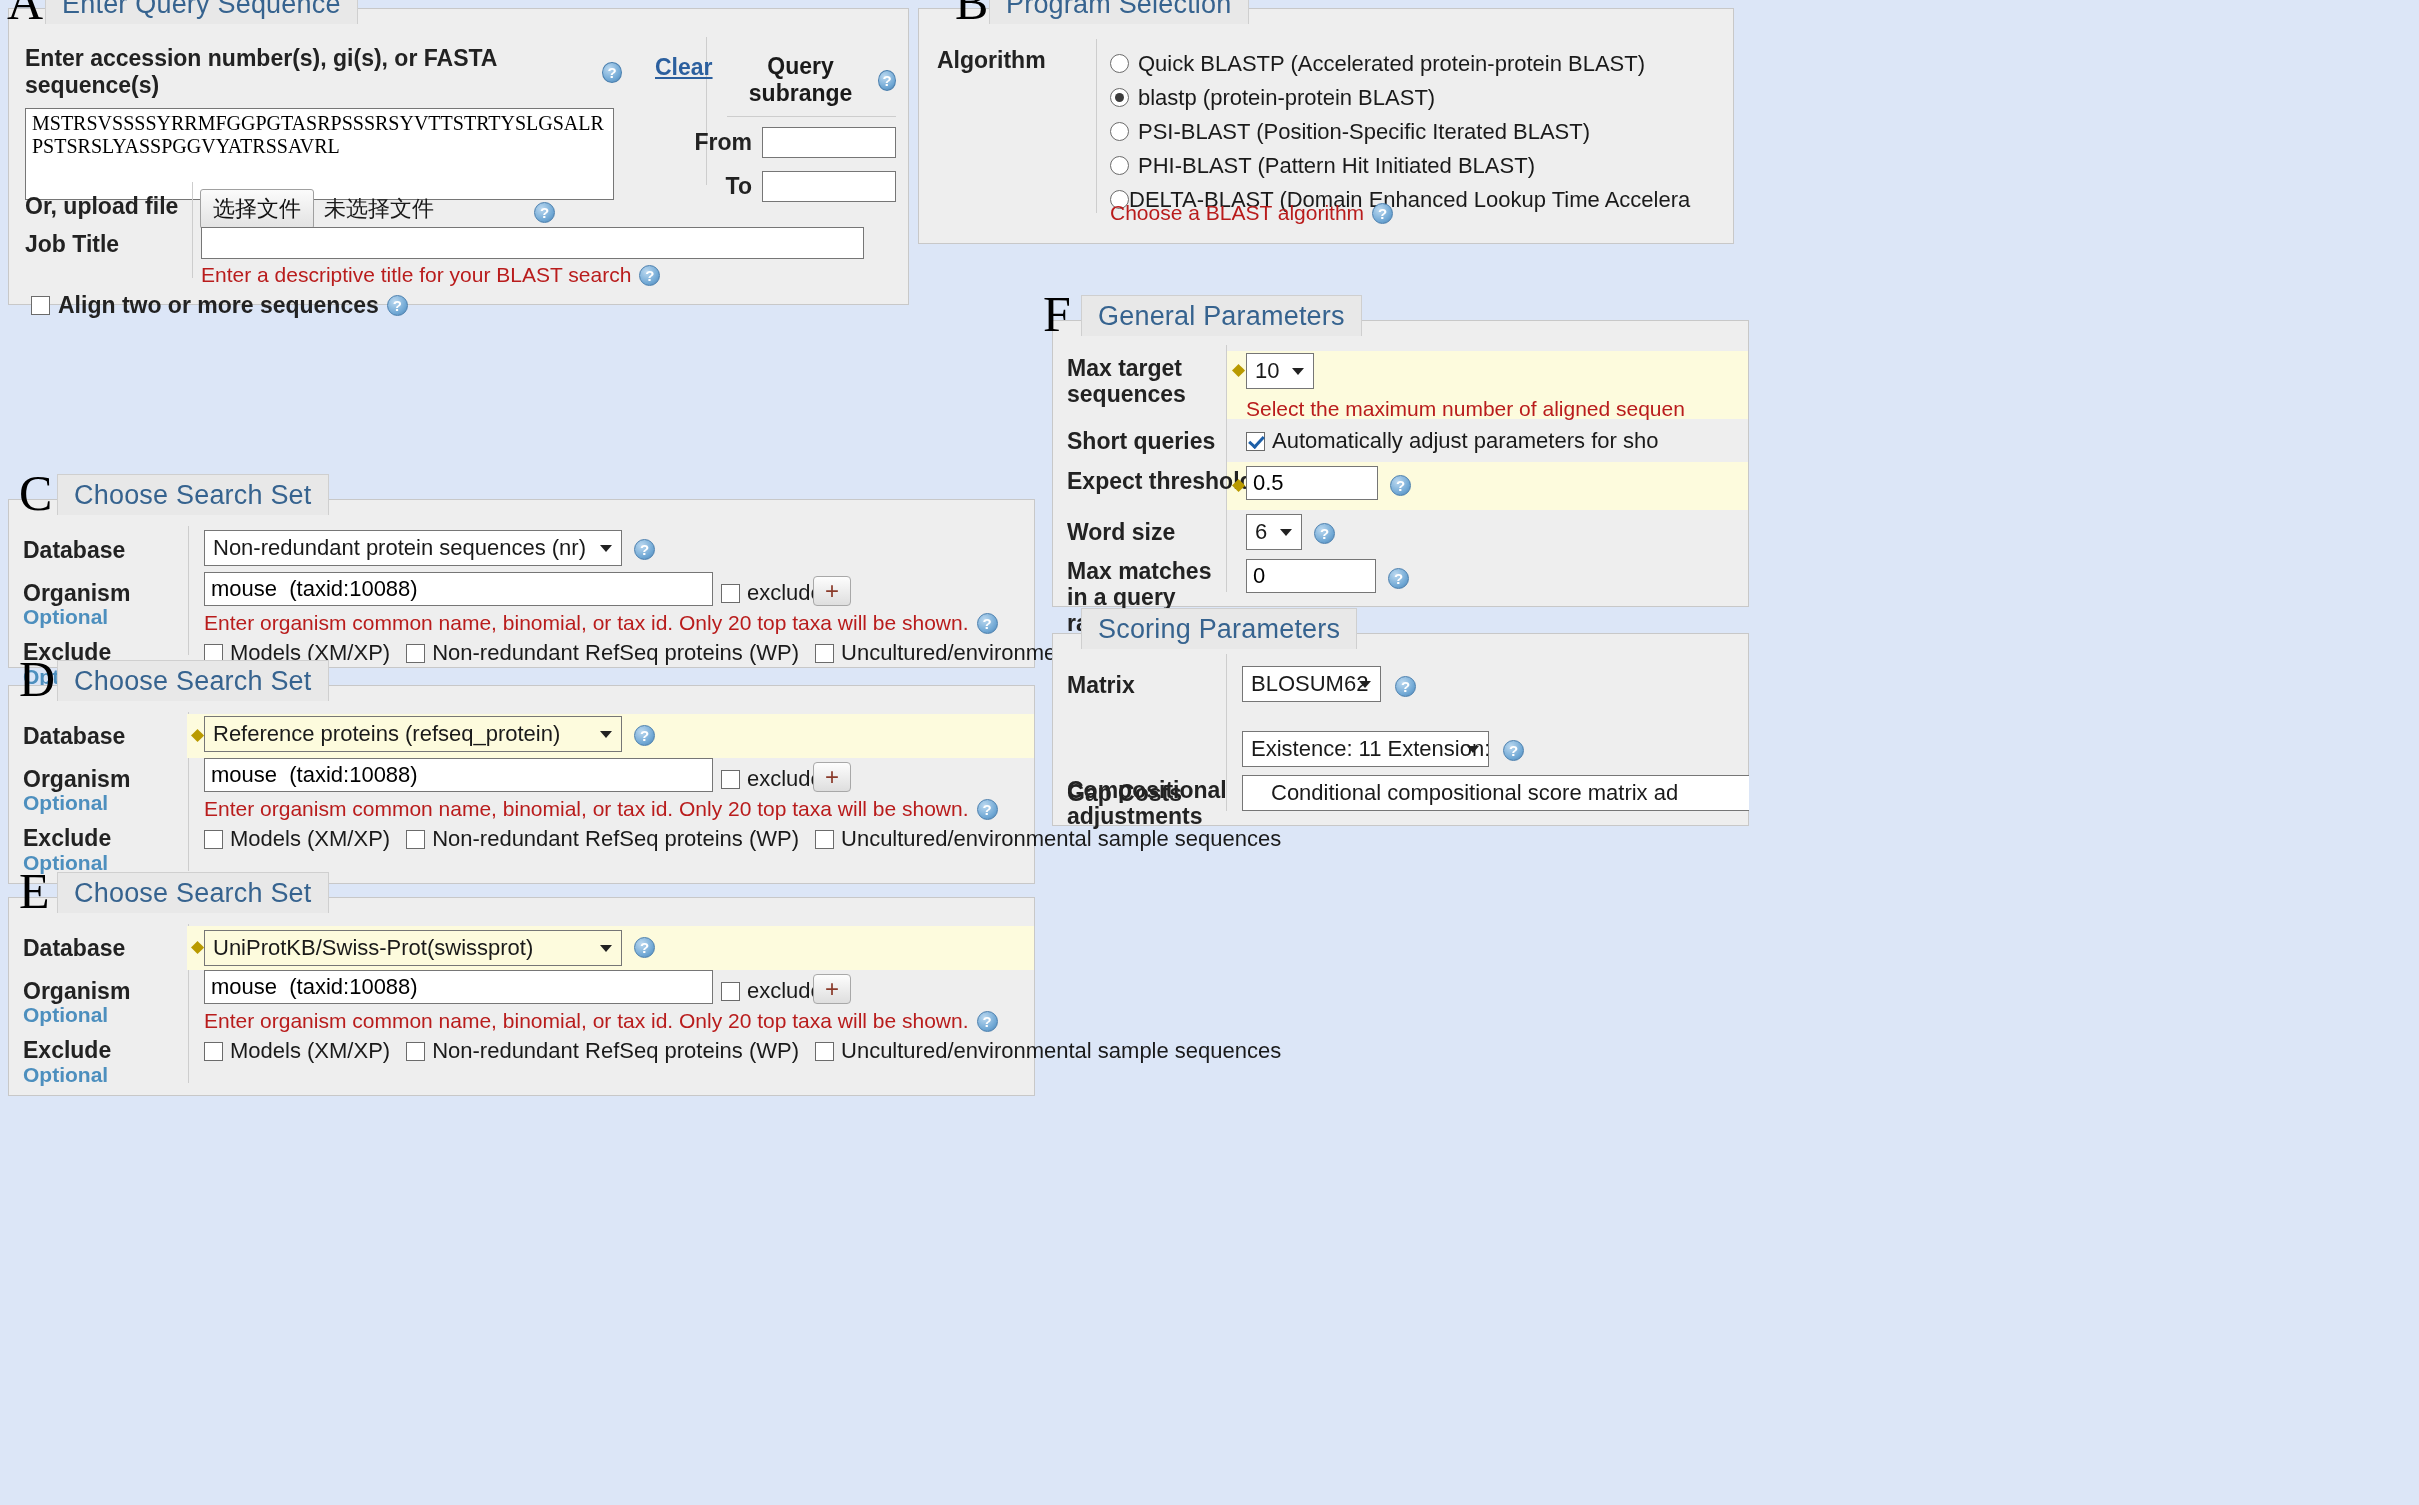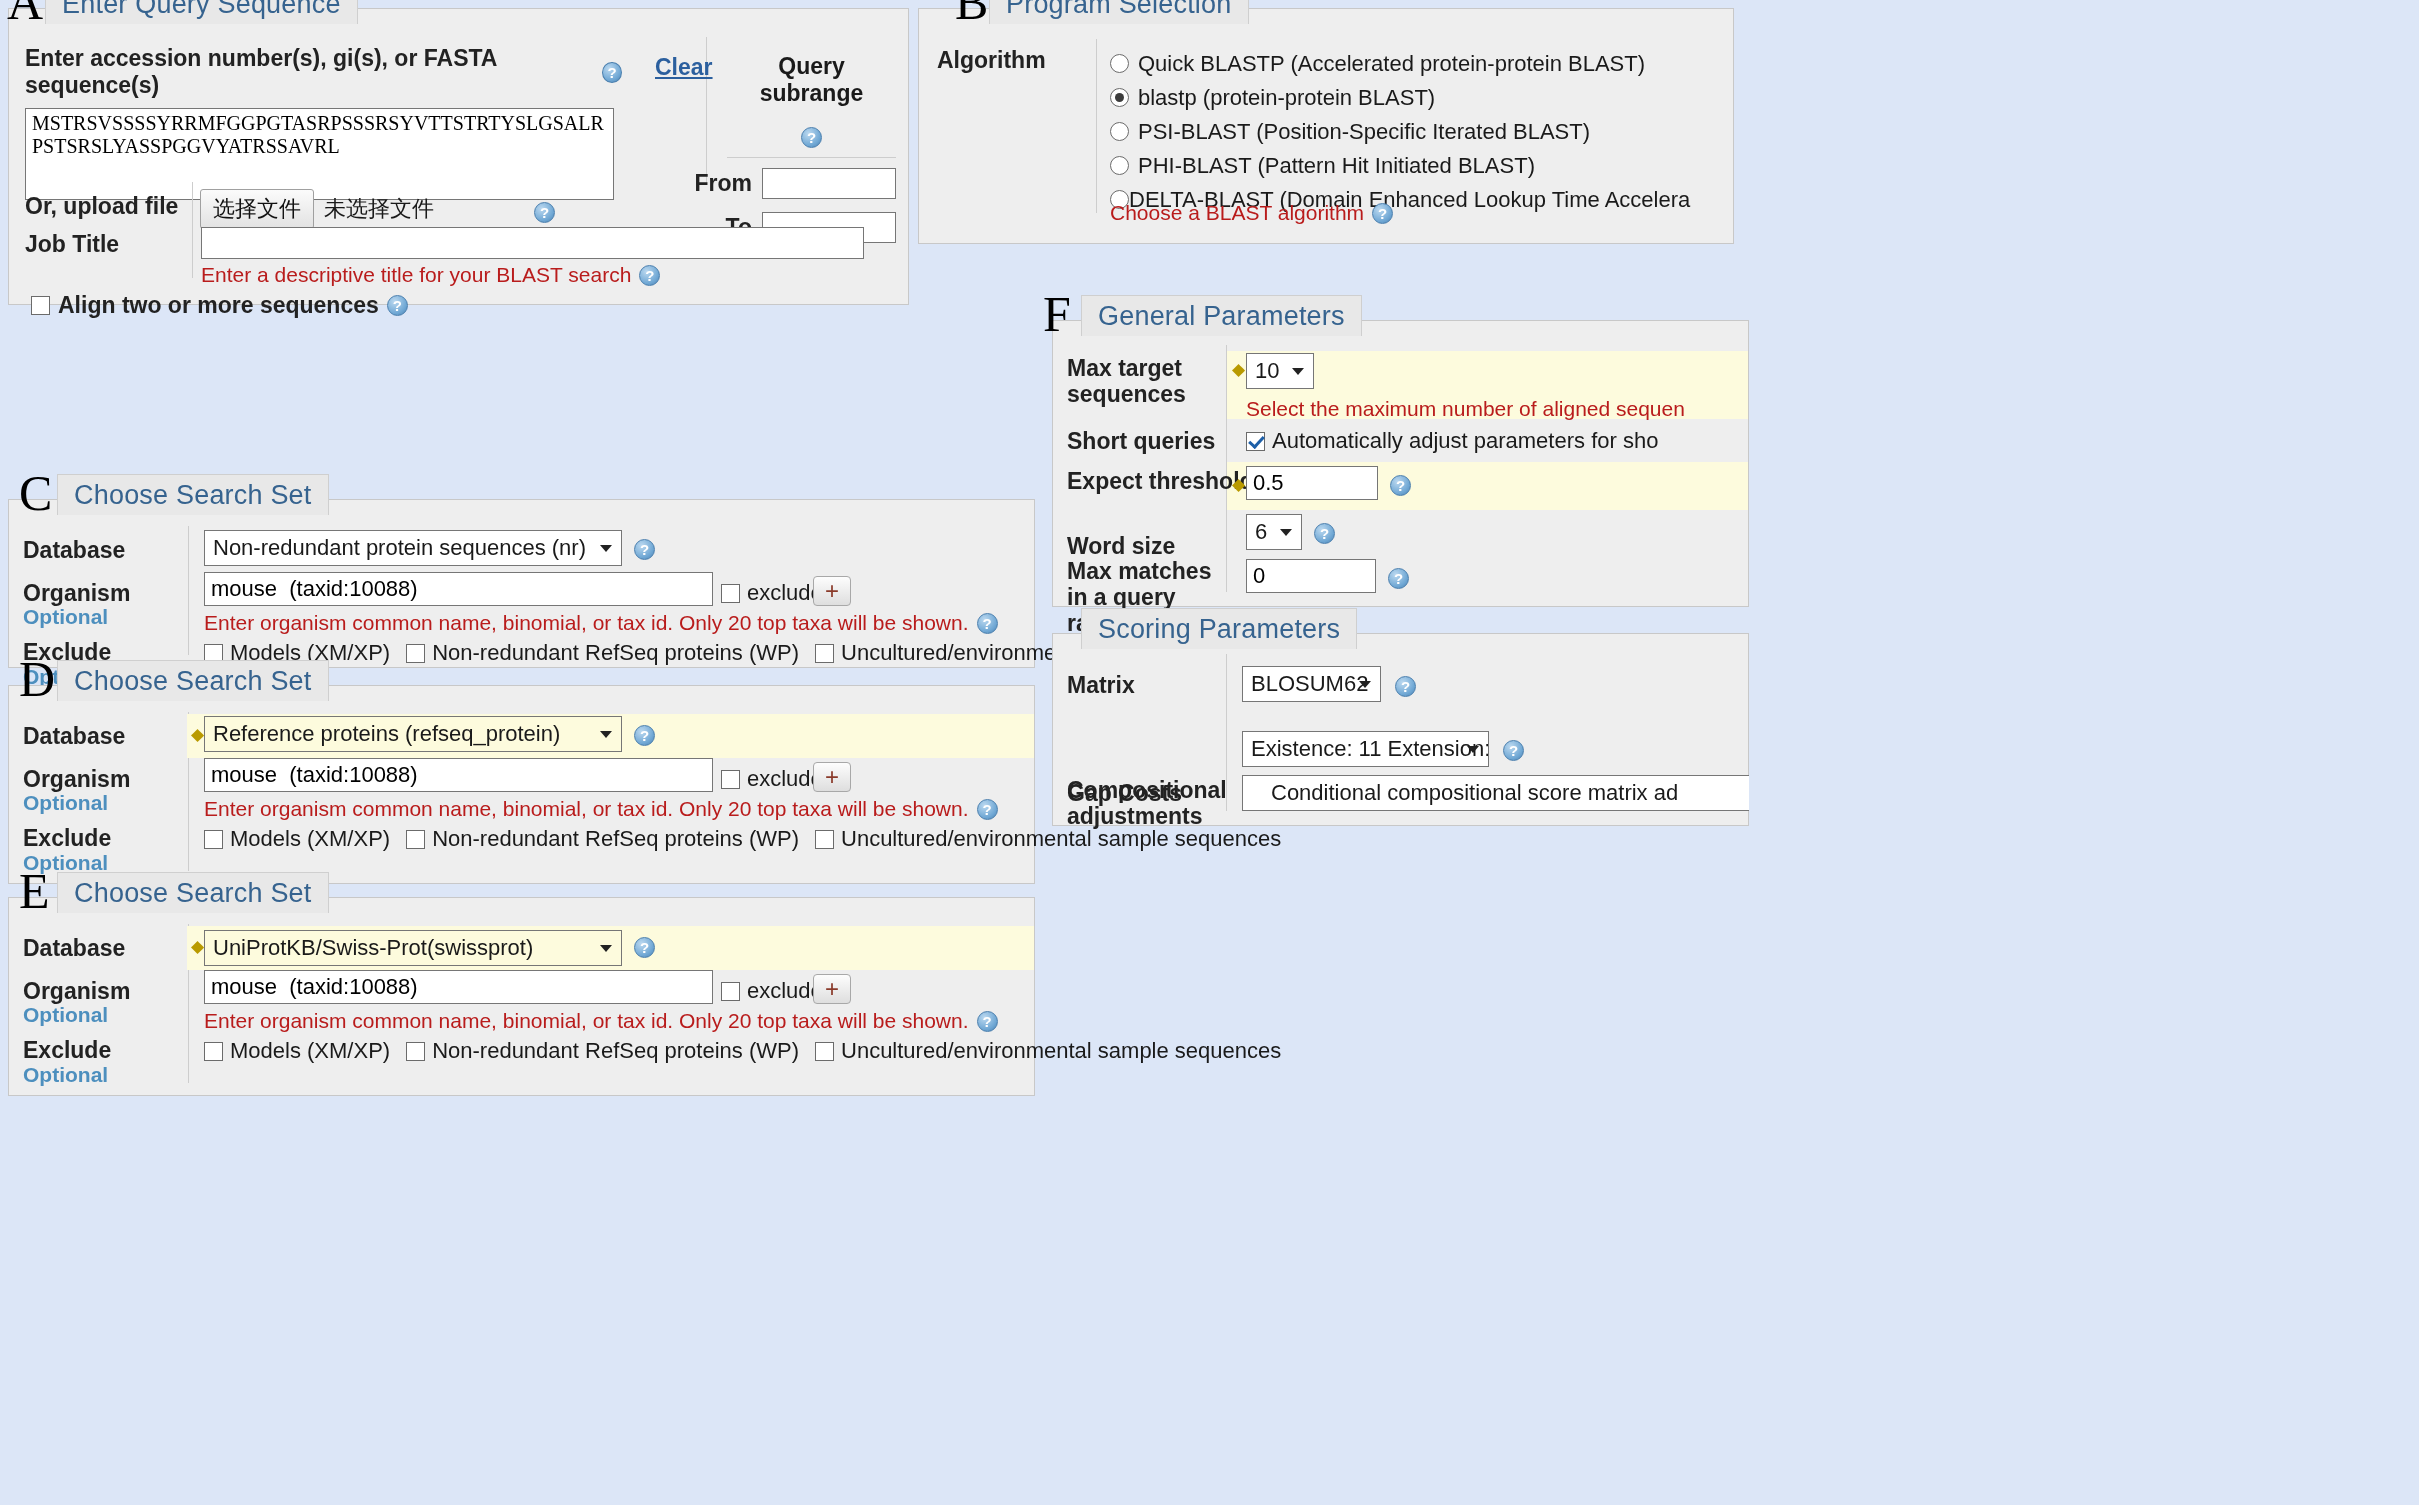--- a/index.html
+++ b/index.html
@@ -104,21 +104,21 @@
       <span class="help"></span>
     </div>
     <textarea style="width: 589px; height: 92px; margin-top: 9px;">MSTRSVSSSSYRRMFGGPGTASRPSSSRSYVTTSTRTYSLGSALRPSTSRSLYASSPGGVYATRSSAVRL</textarea>
   </div>
 
   <div class="vline" style="left:697px; top:28px; bottom:119px;"></div>
 
   <a class="clear" href="#" style="position:absolute; left:646px; top:45px;">Clear</a>
 
   <div style="position:absolute; left:718px; top:44px; width:169px;">
-    <div style="text-align:center; display:flex; align-items:center; gap:20px; justify-content:center;flex-direction:column;">
+    <div style="text-align:center; display:flex; align-items:center; gap:4px; justify-content:center;">
       <span class="subhdr">Query subrange</span>
       <span class="help"></span>
     </div>
     <div style="border-top:1px solid #cdcdcd; margin-top:9px;"></div>
     <div class="row" style="margin-top:10px; align-items:center; justify-content:flex-end; gap:10px;">
       <span class="lbl">From</span>
       <input type="text" style="width: 134px; height: 31px;" value="">
     </div>
     <div class="row" style="margin-top:13px; align-items:center; justify-content:flex-end; gap:10px;">
       <span class="lbl">To</span>
@@ -359,21 +359,21 @@
     <span class="cbx on"></span>
     <span>Automatically adjust parameters for sho</span>
   </div>
 
   <div class="hl" style="position:absolute; left:174px; top:141px; right:0; height:48px;"></div>
   <span class="lbl" style="position:absolute; left:14px; top:147px;">Expect threshold</span>
   <span class="diam" style="position:absolute; left:179px; top:153px;">◆</span>
   <input type="text" style="position: absolute; left: 193px; top: 145px; width: 132px; height: 34px;" value="0.5">
   <span class="help" style="position:absolute; left:337px; top:154px;"></span>
 
-  <span class="lbl" style="position:absolute; left:14px; top:212px;">Word size</span>
+  <span class="lbl" style="position:absolute; left:14px; top:198px;">Word size</span>
   <div class="sel" style="position:absolute; left:193px; top:193px; width:56px;">
     <span>6</span>
       <span class="arw"></span>
   </div>
   <span class="help" style="position:absolute; left:261px; top:202px;"></span>
 
   <span class="lbl" style="position:absolute; left:14px; top:237px; width:149px; line-height:26px;">Max matches in a query range</span>
   <input type="text" style="position: absolute; left: 193px; top: 238px; width: 130px; height: 34px;" value="0">
   <span class="help" style="position:absolute; left:335px; top:247px;"></span>
 </div>

